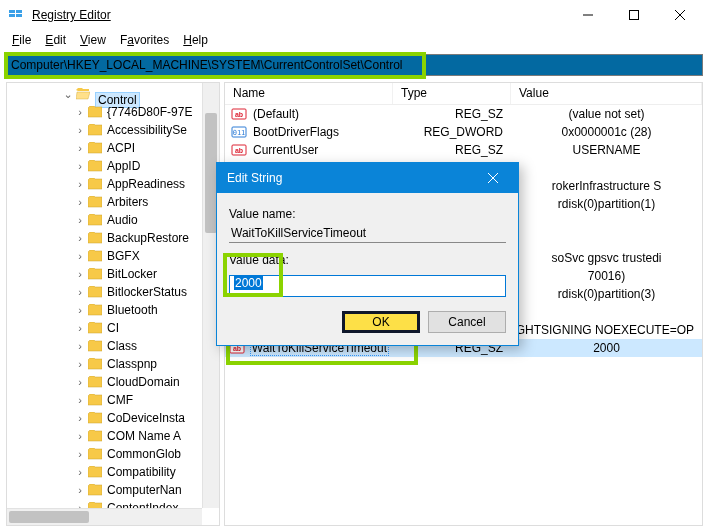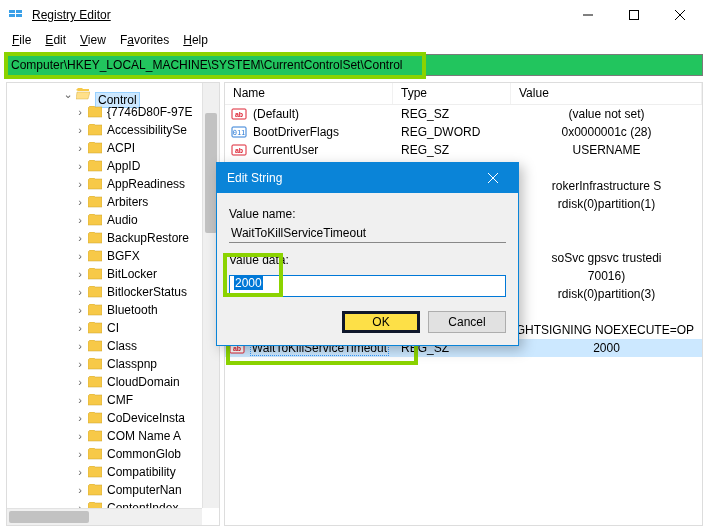--- a/index.html
+++ b/index.html
@@ -36,21 +36,21 @@
   .menuitem u { text-decoration: underline; }
   .addressbar-wrap {
     padding: 4px 6px 6px 6px;
   }
   .addressbar {
     width: 100%;
     border: 1px solid #7a7a7a;
     height: 22px; line-height: 20px;
     padding: 0 4px;
     font-size: 12px;
-    background: #22c55e;
+    background: #0369a1;
   }
   .addr-hl {
     position: absolute;
     border: 4px solid #8bd300;
     left: 4px; top: 52px;
     width: 422px; height: 27px;
     pointer-events: none;
   }
   .content {
     display: flex;
@@ -111,21 +111,21 @@
   .c-type { width: 118px; }
   .c-data { flex: 1; }
   .lv-row {
     display: flex;
     height: 18px;
     align-items: center;
     font-size: 12px;
     white-space: nowrap;
   }
   .lv-row .c-name { display:flex; align-items:center; gap:4px; padding:0 4px; }
-  .lv-row .c-type { padding:0 8px; }
+  .lv-row .c-type { padding:0 8px;text-align:right; }
   .lv-row .c-data { padding:0 8px;text-align:center; }
   .valicon { width:20px; height:16px; display:inline-flex; align-items:center; justify-content:center; }
   .sel-row { background: #cce8ff; }
   .sel-row .c-name span.txt { border:1px dotted #3399ff; padding:0 1px; }
   .lv-hl {
     position:absolute;
     border:4px solid #8bd300;
     pointer-events:none;
   }
   .lv-hl.row { left:1px; top:256px; width:192px; height:26px;}

